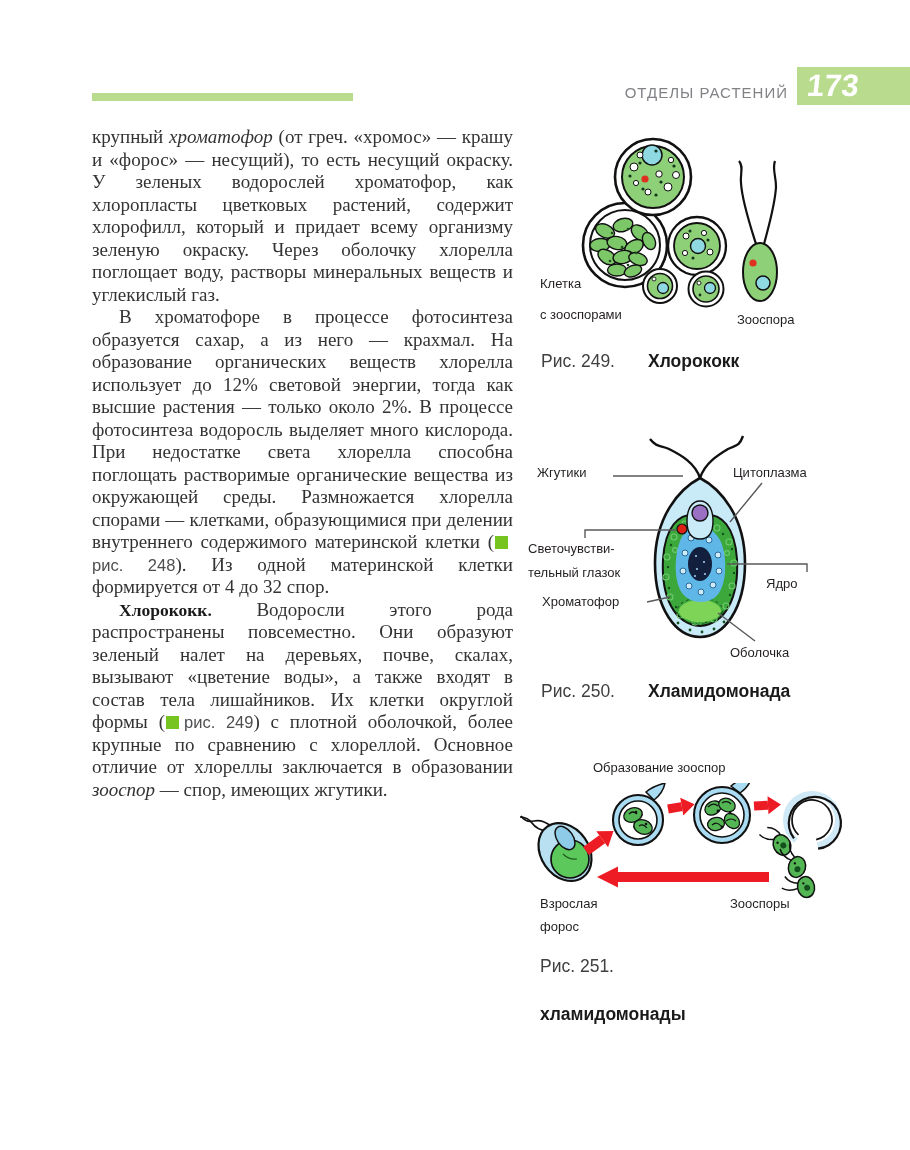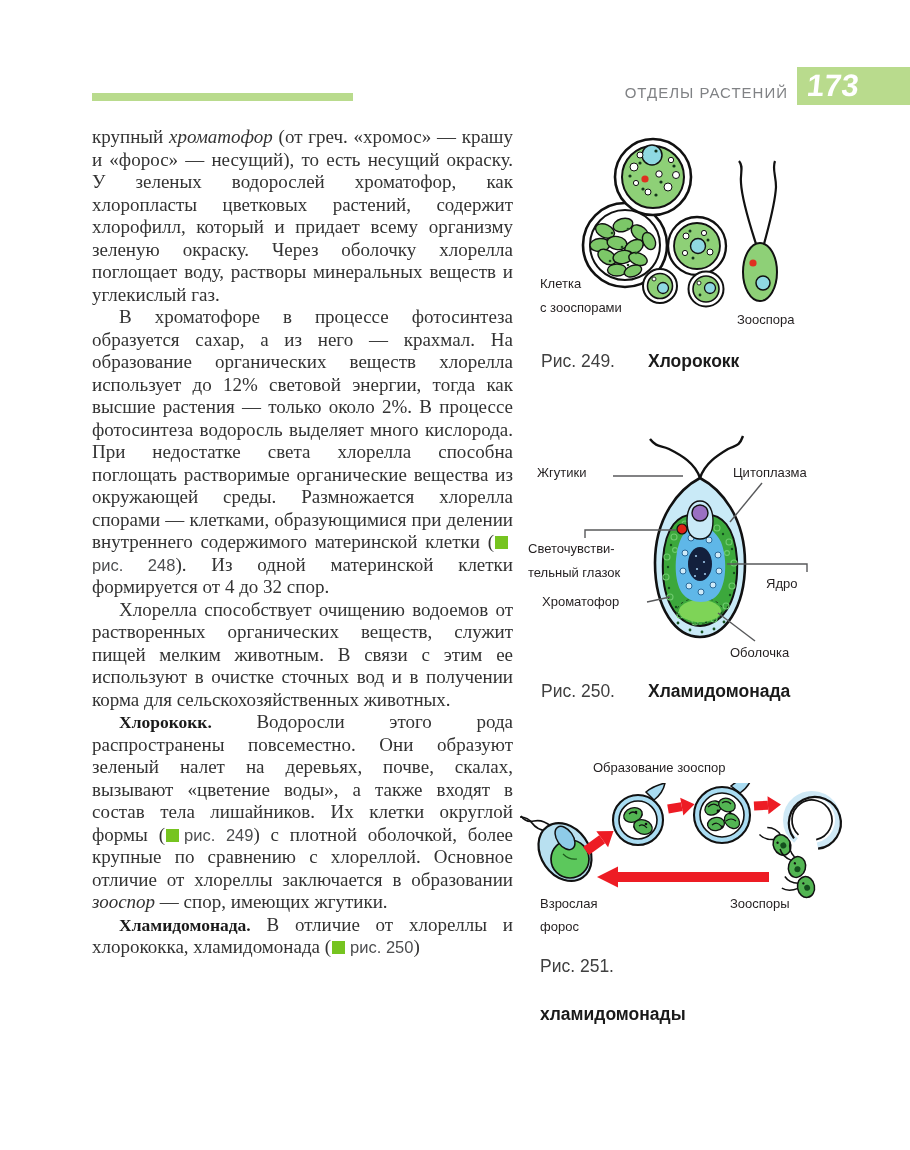--- a/index.html
+++ b/index.html
@@ -34,23 +34,21 @@
 
   <div class="top-rule"></div>
   <div class="running-head">ОТДЕЛЫ РАСТЕНИЙ</div>
   <div class="page-num-box">
     <span class="page-num">173</span>
   </div>
 
   <div class="article">
       <p class=""><span>крупный </span><span class="it">хроматофор</span><span> (от греч. «хромос» — крашу и «форос» — несущий), то есть несущий окраску. У зеленых водорослей хроматофор, как хлоропласты цветковых растений, содержит хлорофилл, который и придает всему организму зеленую окраску. Через оболочку хлорелла поглощает воду, растворы минеральных веществ и углекислый газ.</span></p>
       <p class="indent"><span>В хроматофоре в процессе фотосинтеза образуется сахар, а из него — крахмал. На образование органических веществ хлорелла использует до 12% световой энергии, тогда как высшие растения — только около 2%. В процессе фотосинтеза водоросль выделяет много кислорода. При недостатке света хлорелла способна поглощать растворимые органические вещества из окружающей среды. Размножается хлорелла спорами — клетками, образующимися при делении внутреннего содержимого материнской клетки (</span><span class="ref-square"></span><span class="ref-text">рис. 248</span><span>). Из одной материнской клетки формируется от 4 до 32 спор.</span></p>
-      <p class="indent"><span>Хлорелла способствует очищению водоемов от растворенных органических веществ, служит пищей мелким животным. В связи с этим ее используют в очистке сточных вод и в получении корма для сельскохозяйственных животных.</span></p>
       <p class="indent"><span class="head">Хлорококк.</span><span> Водоросли этого рода распространены повсеместно. Они образуют зеленый налет на деревьях, почве, скалах, вызывают «цветение воды», а также входят в состав тела лишайников. Их клетки округлой формы (</span><span class="ref-square"></span><span class="ref-text">рис. 249</span><span>) с плотной оболочкой, более крупные по сравнению с хлореллой. Основное отличие от хлореллы заключается в образовании </span><span class="it">зооспор</span><span> — спор, имеющих жгутики.</span></p>
-      <p class="indent"><span class="head">Хламидомонада.</span><span> В отличие от хлореллы и хлорококка, хламидомонада (</span><span class="ref-square"></span><span class="ref-text">рис. 250</span><span>)</span></p>
     </div>
 
   <svg class="fig" style="left:528px;top:125px" width="382" height="228" viewBox="0 0 382 228">
 
     <g>
       <circle cx="97" cy="120" r="42" fill="#fff" stroke="#111" stroke-width="2.6"></circle>
       <circle cx="97" cy="120" r="35" fill="#fff" stroke="#111" stroke-width="2"></circle>
       <g fill="#7cc768" stroke="#111" stroke-width="1.4">
         <ellipse cx="77" cy="106" rx="10" ry="6.5" transform="rotate(25 77 106)"></ellipse>
         <ellipse cx="95" cy="100" rx="10" ry="6.5" transform="rotate(-15 95 100)"></ellipse>
@@ -134,21 +132,21 @@
 
     <g>
       <path d="M228,119 C222,100 214,76 213,58 C212,48 216,42 211,36" fill="none" stroke="#111" stroke-width="2.2"></path>
       <path d="M236,119 C241,100 247,80 248,62 C248,50 244,44 247,36" fill="none" stroke="#111" stroke-width="2.2"></path>
       <ellipse cx="232" cy="147" rx="17" ry="29" fill="#8ed077" stroke="#111" stroke-width="2"></ellipse>
       <circle cx="225" cy="138" r="3.6" fill="#e03020"></circle>
       <circle cx="235" cy="158" r="7" fill="#8fd9e2" stroke="#111" stroke-width="1.5"></circle>
     </g>
   </svg>
   <div class="fig-label" style="left:540px;top:276px">Клетка</div>
-  <div class="fig-label" style="left:540px;top:300px">с зооспорами</div>
+  <div class="fig-label" style="left:540px;top:307px">с зооспорами</div>
   <div class="fig-label" style="left:737px;top:312px">Зооспора</div>
   <div class="fig-caption" style="left:541px;top:351px">
     <span class="cap-num">Рис. 249.</span><span class="cap-title">Хлорококк</span>
   </div>
 
   <svg class="fig" style="left:528px;top:425px" width="382" height="245" viewBox="0 0 382 245">
 
     <path d="M172,53 C167,38 153,30 141,24 C133,20 129,23 122,14" fill="none" stroke="#111" stroke-width="2.4"></path>
     <path d="M172,53 C177,38 190,30 200,24 C208,20 211,22 215,11" fill="none" stroke="#111" stroke-width="2.4"></path>
 

